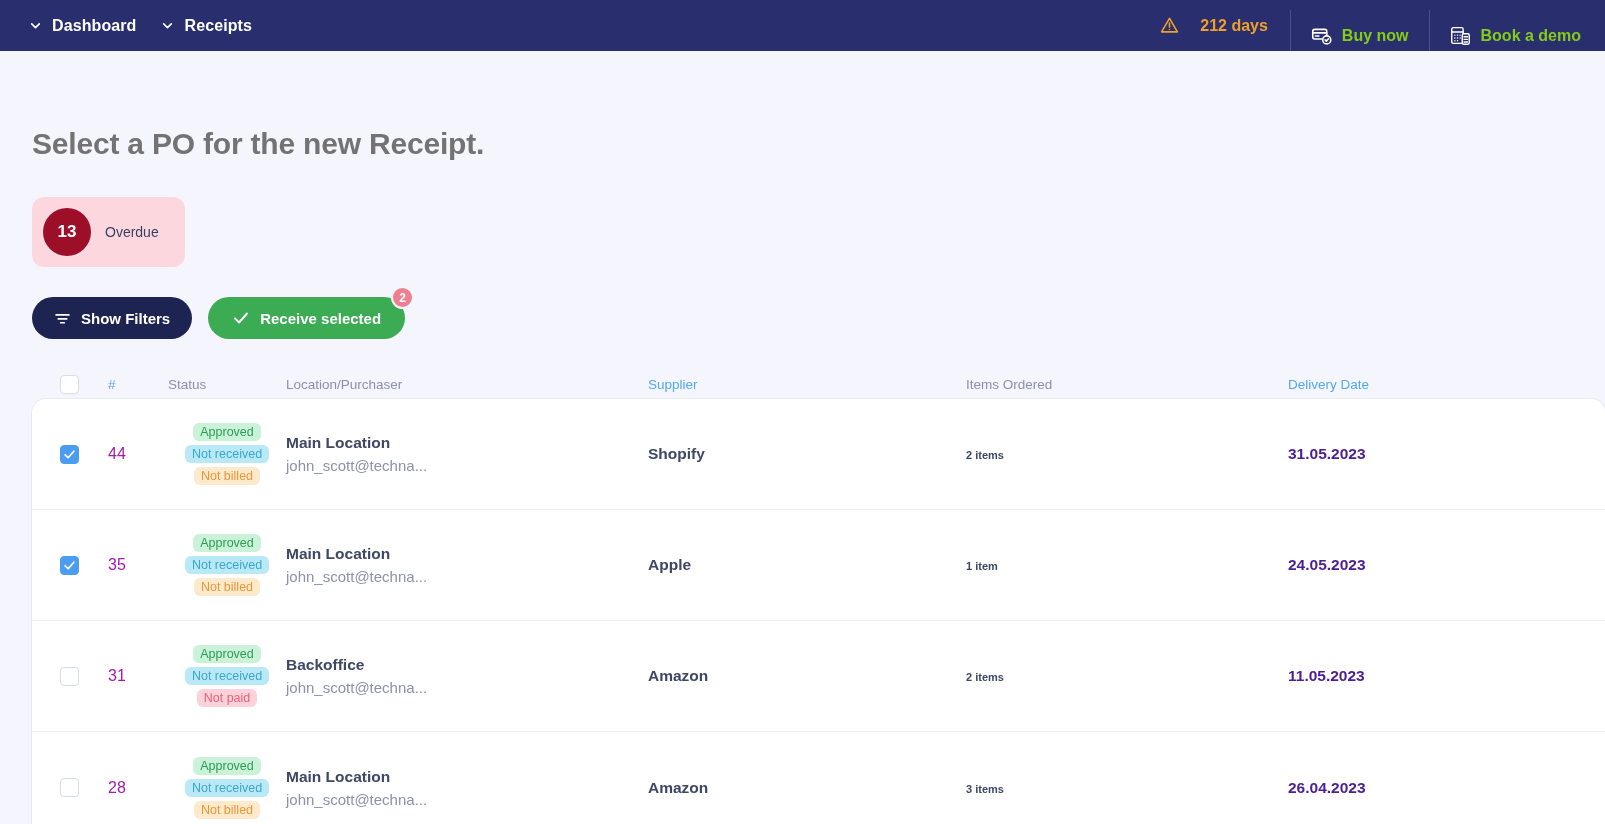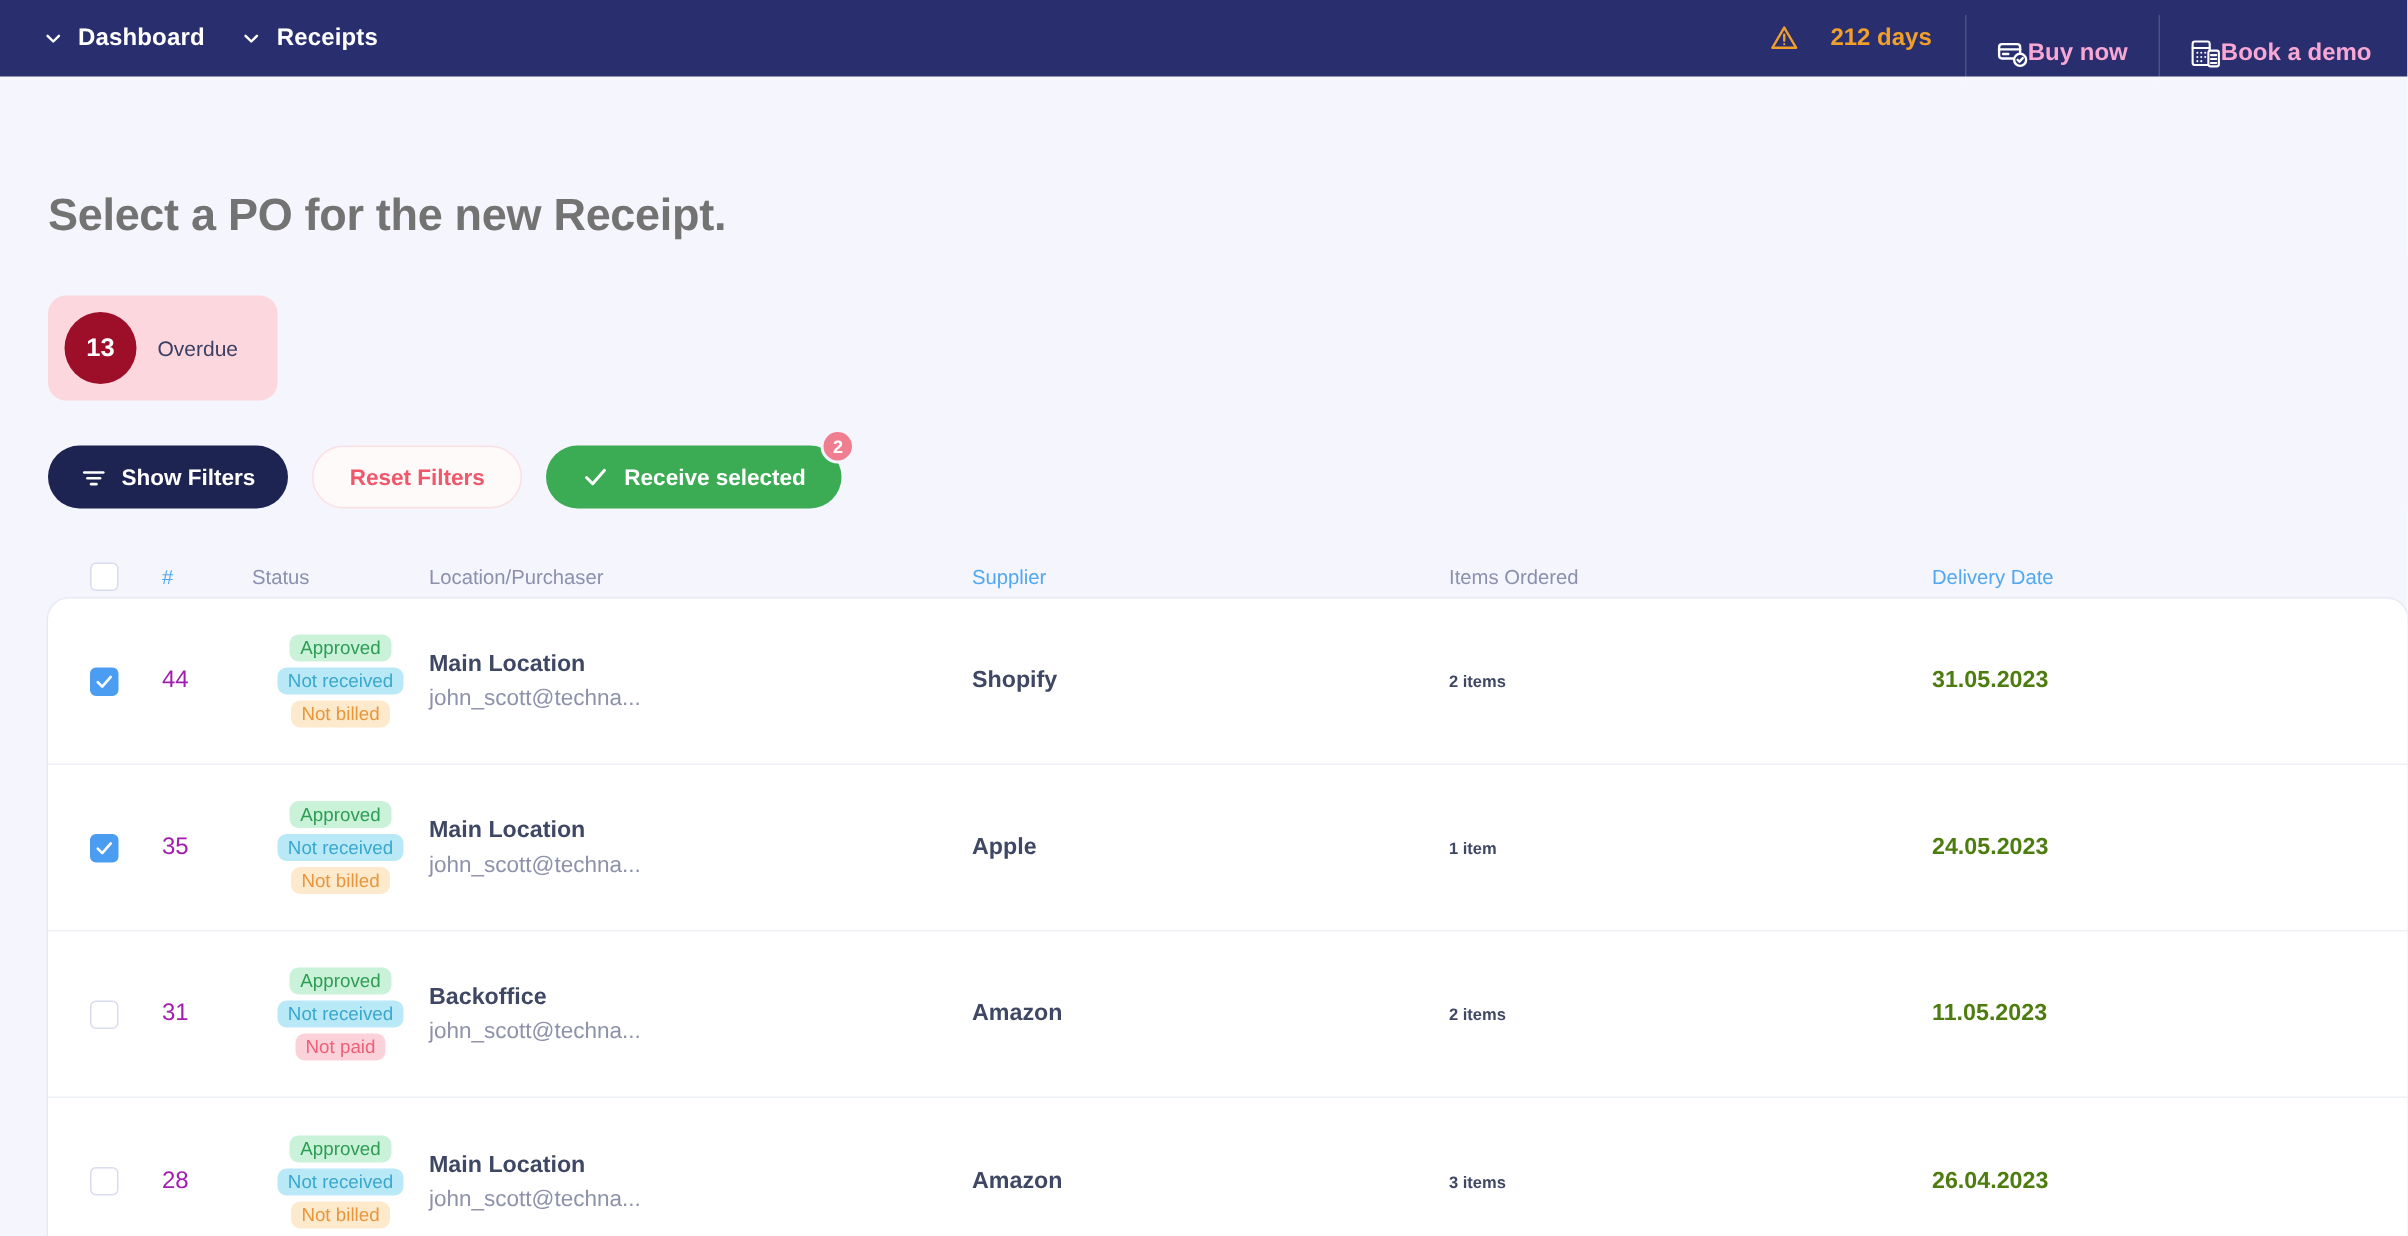--- a/index.html
+++ b/index.html
@@ -32,22 +32,22 @@
   .topbar-right {
     margin-left: auto; display: flex; align-items: center;
     height: 100%;
   }
   .trial {
     display: flex; align-items: center; gap: 21px;
     color: #f0a02a; font-size: 16px; font-weight: bold;
     padding: 0 22px;
   }
   .nav-cta {
-    display: flex; align-items: center; 
-    color: #f9a8d4; font-size: 16px; font-weight: bold;
+    display: flex; align-items: center; gap: 10px;
+    color: #84cc16; font-size: 16px; font-weight: bold;
     padding: 0 20px; height: 100%;
     border-left: 1px solid rgba(255,255,255,.16);
     margin-top: 20px;
   }
   .nav-cta:last-child { padding-right: 24px; }
   .ico { display: flex; align-items: center; justify-content: center; }
 
   
   .page { padding: 0 0 0 32px; }
   .page-title {
@@ -143,21 +143,21 @@
   .badge.approved      { background: #c9f2d8; color: #2e9c55; }
   .badge.not-received  { background: #b9e8f7; color: #3aa8cc; }
   .badge.not-billed    { background: #fdeacc; color: #e9963a; }
   .badge.not-paid      { background: #fbd2da; color: #ef5f77; }
 
   .loc-name { font-size: 15.5px; font-weight: bold; color: #3e4764; }
   .loc-mail { font-size: 15px; color: #8d92ab; margin-top: 5px; }
 
   .supp  { font-size: 15.5px; font-weight: bold; color: #3e4764; }
   .items { font-size: 11px; font-weight: bold; color: #3e4764; }
-  .date  { font-size: 15.5px; font-weight: bold; color: #4d7c0f; }
+  .date  { font-size: 15.5px; font-weight: bold; color: #4c1d95; }
 </style>
 </head>
 <body>
 
 <div class="topbar">
   <div class="topbar-left">
 
     <span class="nav-chevron">
       <svg width="13" height="13" viewBox="0 0 24 24" fill="none" stroke="currentColor" stroke-width="3" stroke-linecap="round" stroke-linejoin="round">
           <polyline points="5 9 12 16 19 9"></polyline>
@@ -241,23 +241,20 @@
       <span class="ico">
         <svg width="17" height="17" viewBox="0 0 24 24" fill="none" stroke="#ffffff" stroke-width="2.4" stroke-linecap="round">
           <line x1="3" y1="7" x2="21" y2="7"></line>
           <line x1="6" y1="12.5" x2="18" y2="12.5"></line>
           <line x1="9.5" y1="18" x2="14.5" y2="18"></line>
         </svg>
       </span>
       <span>Show Filters</span>
     </button>
 
-    <button class="btn btn-outline">
-      <span>Reset Filters</span>
-    </button>
 
     <button class="btn btn-green">
       <span class="ico">
         <svg width="18" height="18" viewBox="0 0 24 24" fill="none" stroke="#ffffff" stroke-width="2.6" stroke-linecap="round" stroke-linejoin="round">
             <polyline points="4 12.5 9.5 18 20 6"></polyline>
           </svg>
       </span>
       <span>Receive selected</span>
       <span class="btn-badge">2</span>
     </button>

